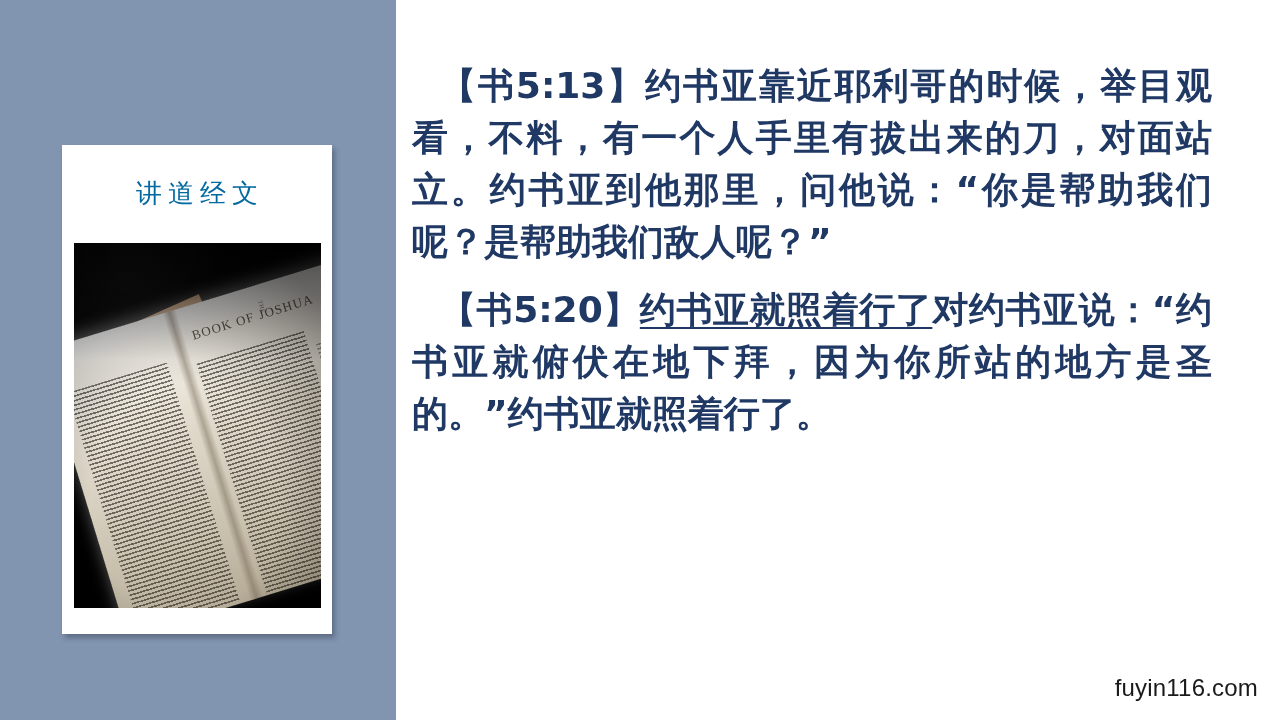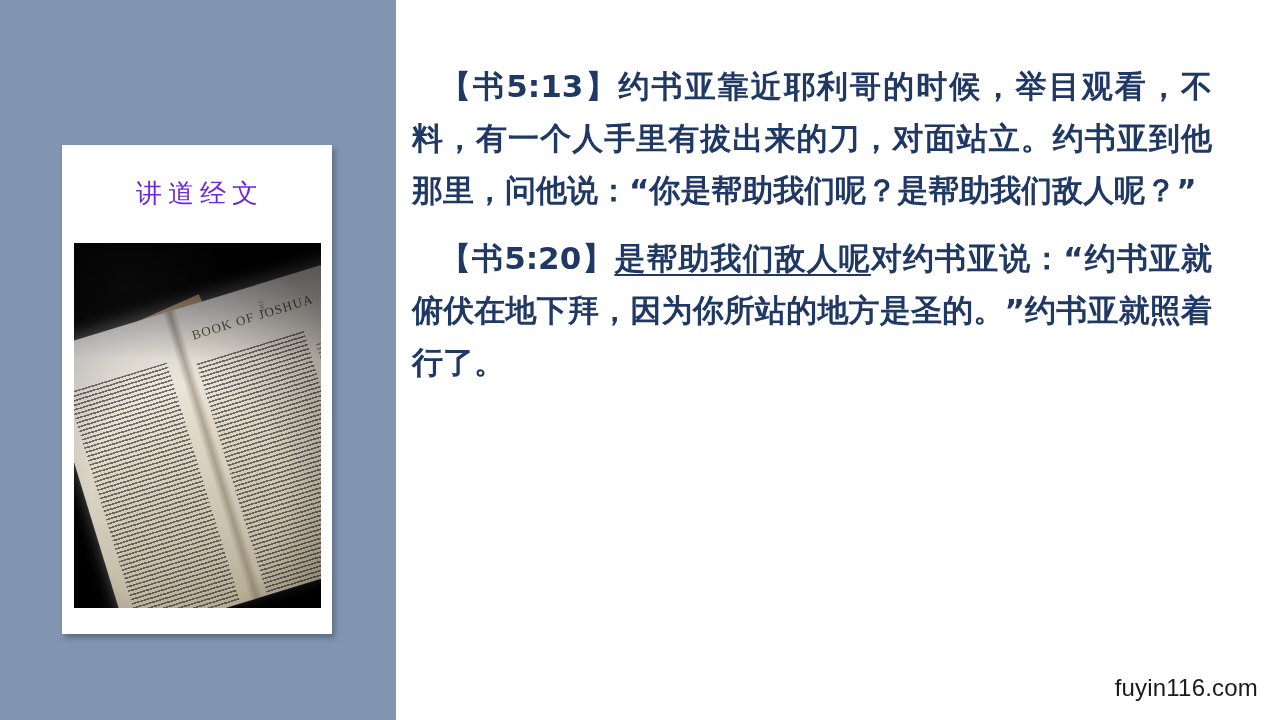--- a/index.html
+++ b/index.html
@@ -45,21 +45,21 @@
   }
 
   .card-title {
     position: absolute;
     left: 0;
     top: 0;
     width: 270px;
     height: 96px;
     line-height: 96px;
     text-align: center;
-    color: #6d28d9;
+    color: #0369a1;
     font-family: "DejaVu Serif", "Liberation Serif", serif;
     font-size: 26px;
     font-weight: 400;
     letter-spacing: 6px;
     text-indent: 6px;
     white-space: nowrap;
   }
 
   
   .bible-photo {
@@ -173,21 +173,21 @@
     position: absolute;
     left: 412px;
     top: 60px;
     width: 800px;
   }
 
   .verse {
     color: #1f3864;
     font-family: "DejaVu Sans", "Liberation Sans", sans-serif;
     font-weight: bold;
-    font-size: 31px;
+    font-size: 36px;
     line-height: 52px;
     text-align: justify;
     text-justify: inter-ideograph;
     text-indent: 28px;
     margin: 0 0 16px 0;
     letter-spacing: 0px;
   }
 
   .verse:last-of-type {
     margin-bottom: 0;
@@ -232,18 +232,18 @@
         <div class="page-gutter"></div>
         <div class="page-head">BOOK OF JOSHUA</div>
         <div class="page-head-small">THE</div>
       </div>
       <div class="photo-vignette"></div>
     </div>
   </div>
 
   <div class="scripture">
     <p class="verse"><span>【书5:13】约书亚靠近耶利哥的时候，举目观看，不料，有一个人手里有拔出来的刀，对面站立。约书亚到他那里，问他说：“你是帮助我们呢？是帮助我们敌人呢？”</span></p>
-    <p class="verse"><span>【书5:20】</span><span class="ul">是帮助我们敌人呢</span><span>对约书亚说：“约书亚就俯伏在地下拜，因为你所站的地方是圣的。”约书亚就照着行了。</span></p>
+    <p class="verse"><span>【书5:20】</span><span class="ul">约书亚就照着行了</span><span>对约书亚说：“约书亚就俯伏在地下拜，因为你所站的地方是圣的。”约书亚就照着行了。</span></p>
   </div>
 
   <div class="watermark">fuyin116.com</div>
 
 </div>
 
 </body></html>

